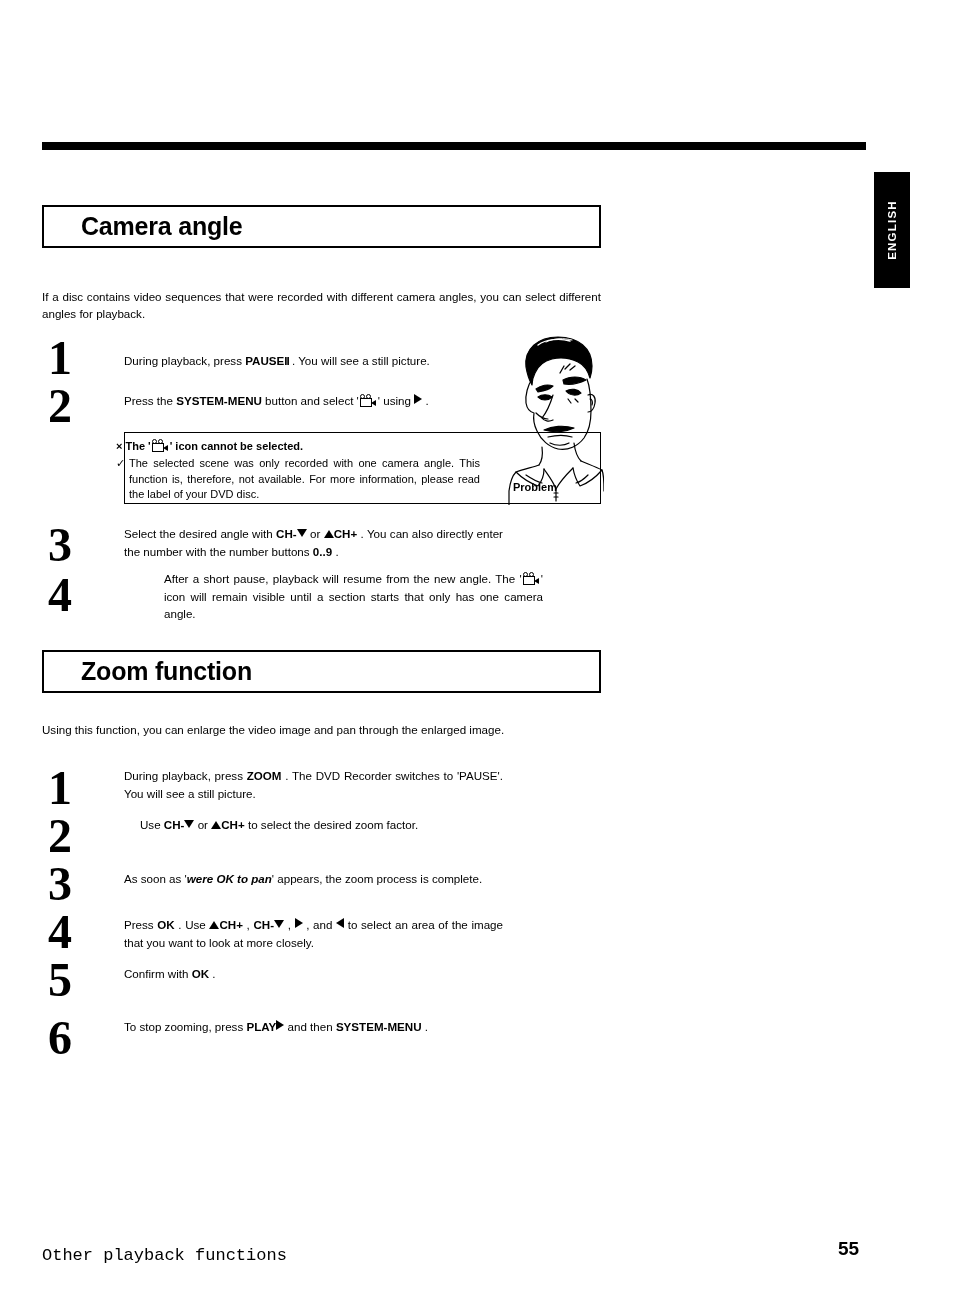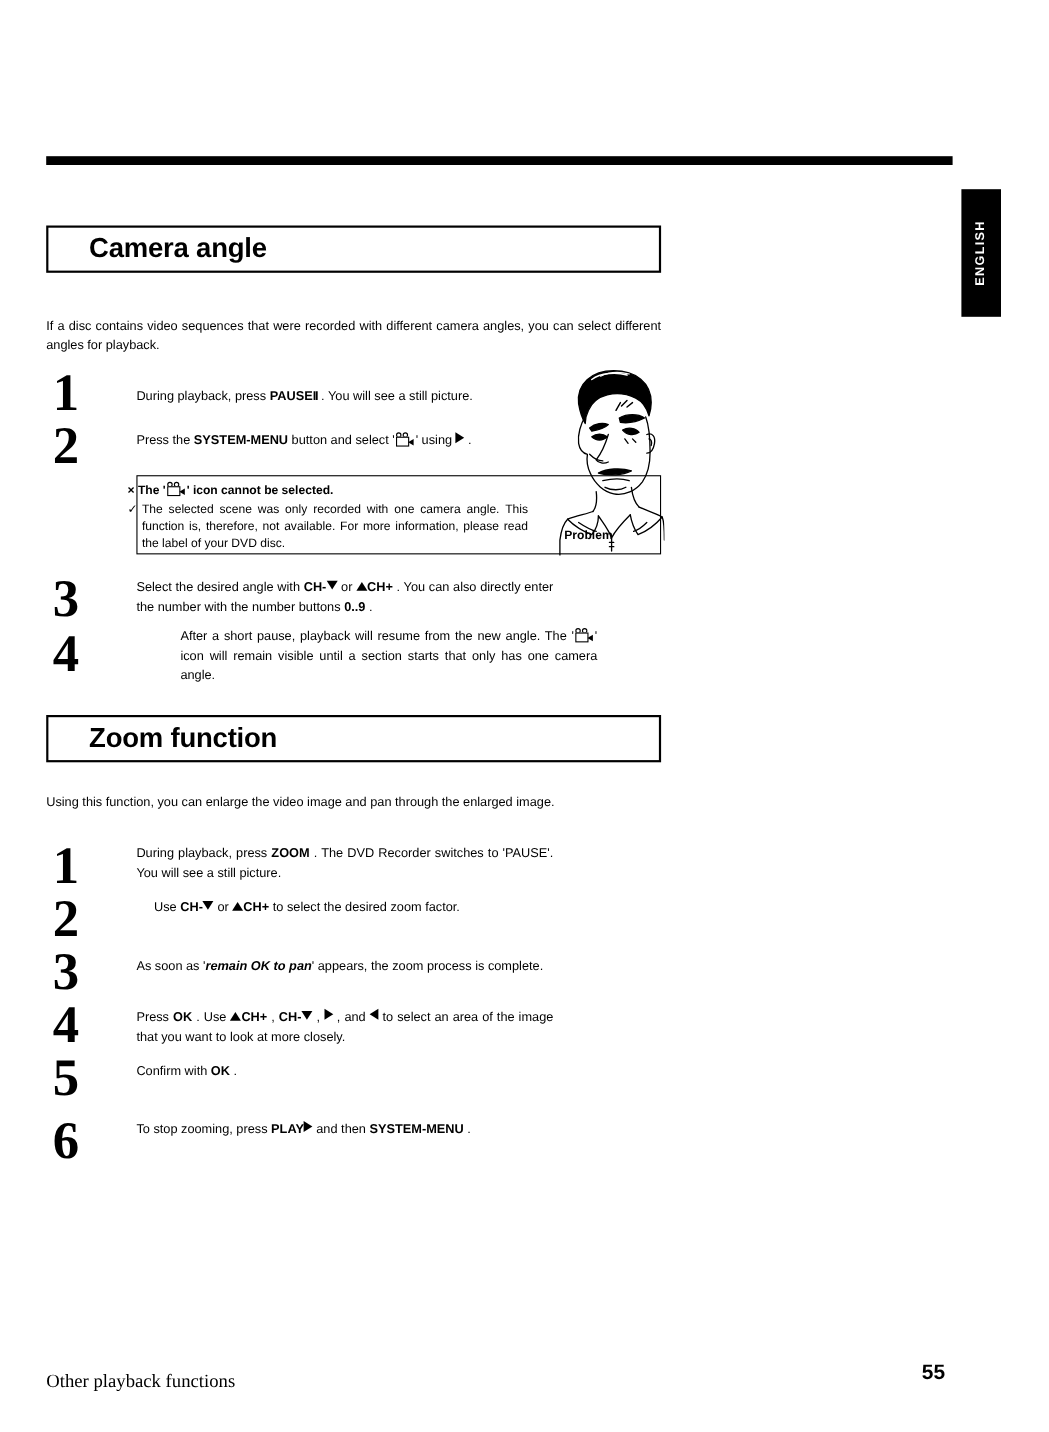--- a/index.html
+++ b/index.html
@@ -256,21 +256,21 @@
     font-family: "Liberation Sans", sans-serif;
     z-index: 5;
   }
 
   
   .footer-title {
     position: absolute;
     left: 42px;
     top: 1246px;
     font-size: 17px;
-    font-family: Liberation Serif, serif;
+    font-family: Liberation Mono, monospace;
   }
   .footer-page {
     position: absolute;
     left: 838px;
     top: 1238px;
     font-size: 19px;
     font-weight: bold;
     font-family: "Liberation Sans", sans-serif;
   }
 </style>
@@ -373,21 +373,21 @@
       <div class="step-text" style="top: 392px;">Press the <span class="key">SYSTEM-MENU</span> button and select '<span class="cam-icon"><span class="reel1"></span><span class="reel2"></span><span class="body"></span><span class="lens"></span></span>' using <span class="tri tri-right"></span> .</div>
       <div class="step-num" style="top: 522px;">3</div>
       <div class="step-text" style="top: 525px;">Select the desired angle with <span class="key">CH-</span><span class="tri tri-down"></span> or <span class="tri tri-up"></span><span class="key">CH+</span> . You can also directly enter the number with the number buttons <span class="key">0..9</span> .</div>
       <div class="step-num" style="top: 572px;">4</div>
       <div class="step-text" style="top: 570px; margin-left: 40px;">After a short pause, playback will resume from the new angle. The '<span class="cam-icon"><span class="reel1"></span><span class="reel2"></span><span class="body"></span><span class="lens"></span></span>' icon will remain visible until a section starts that only has one camera angle.</div>
       <div class="step-num" style="top: 765px;">1</div>
       <div class="step-text" style="top: 767px;">During playback, press <span class="key">ZOOM</span> . The DVD Recorder switches to 'PAUSE'. You will see a still picture.</div>
       <div class="step-num" style="top: 813px;">2</div>
       <div class="step-text" style="top: 816px; margin-left: 16px;">Use <span class="key">CH-</span><span class="tri tri-down"></span> or <span class="tri tri-up"></span><span class="key">CH+</span> to select the desired zoom factor.</div>
       <div class="step-num" style="top: 861px;">3</div>
-      <div class="step-text" style="top: 870px;">As soon as '<span class="emph">remain OK to pan</span>' appears, the zoom process is complete.</div>
+      <div class="step-text" style="top: 870px;">As soon as '<span class="emph">were OK to pan</span>' appears, the zoom process is complete.</div>
       <div class="step-num" style="top: 909px;">4</div>
       <div class="step-text" style="top: 916px;">Press <span class="key">OK</span> . Use <span class="tri tri-up"></span><span class="key">CH+</span> , <span class="key">CH-</span><span class="tri tri-down"></span> , <span class="tri tri-right"></span> , and <span class="tri tri-left"></span> to select an area of the image that you want to look at more closely.</div>
       <div class="step-num" style="top: 957px;">5</div>
       <div class="step-text" style="top: 965px;">Confirm with <span class="key">OK</span> .</div>
       <div class="step-num" style="top: 1015px;">6</div>
       <div class="step-text" style="top: 1018px;">To stop zooming, press <span class="key">PLAY</span><span class="tri tri-right"></span> and then <span class="key">SYSTEM-MENU</span> .</div>
     </div>
 
   <div class="footer-title">Other playback functions</div>
   <div class="footer-page">55</div>

